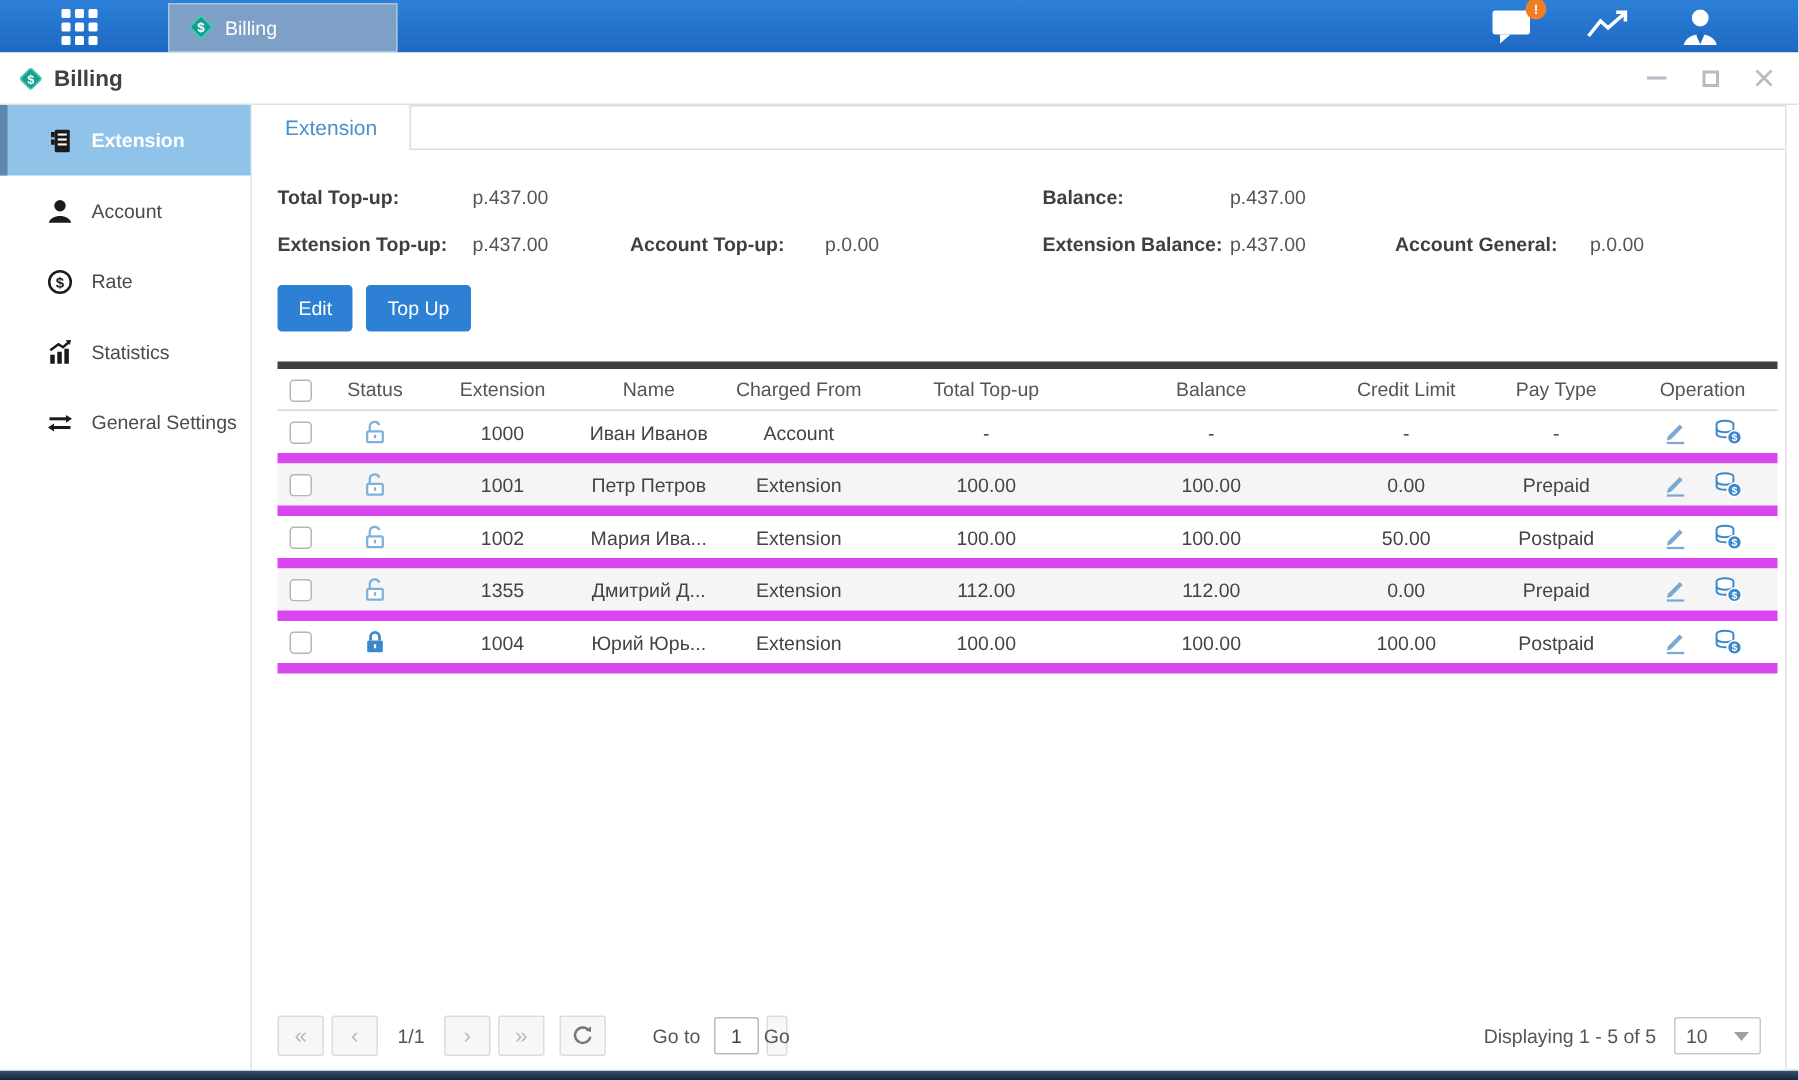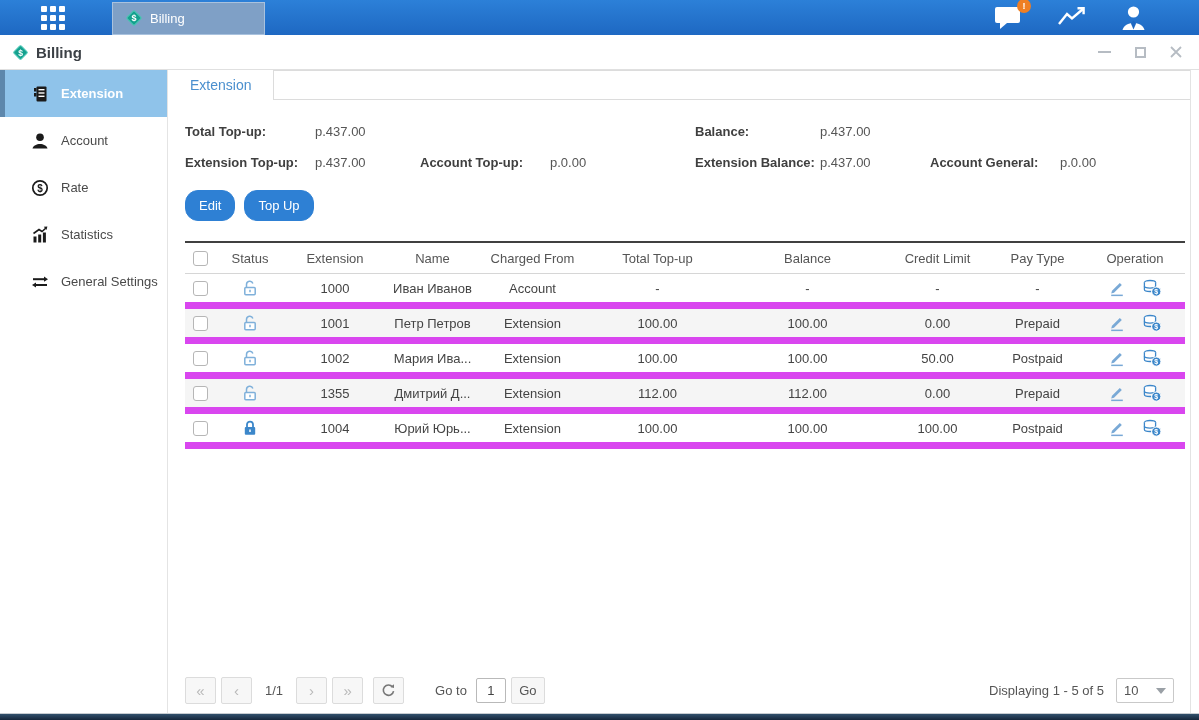--- a/index.html
+++ b/index.html
@@ -39,26 +39,26 @@
   .tab { background:#fff; color:#4a8fce; font-size:14px; padding:7px 22px; border-right:1px solid #dcdcdc; cursor:pointer; white-space:nowrap; }
   .tab-rest { flex:1; border-top:1px solid #dcdcdc; border-bottom:1px solid #dcdcdc; background:#fff; }
 
   
   .summary { margin:16px 0 0 17px; display:grid; grid-template-columns:130px 105px 130px 145px 125px 110px 130px 1fr; grid-auto-rows:31px; align-items:center; }
   .s-label { font-weight:bold; color:#3f3f3f; }
   .s-value { color:#555; }
 
   
   .btn-row { margin:12px 0 0 17px; display:flex; gap:9px; }
-  .btn { background:#2e80d4; border:1px solid #2e80d4; color:#fff; font-size:13px; font-family:inherit; padding:7px 13px; border-radius:13px; cursor:pointer; }
+  .btn { background:#2e80d4; border:1px solid #2e80d4; color:#fff; font-size:13px; font-family:inherit; padding:7px 13px; border-radius:3px; cursor:pointer; }
 
   
   .grid { margin:20px 0 0 17px; width:1000px; }
   .trow { display:flex; align-items:center; height:35px; border-bottom:7px solid #d946ef; }
-  .trow.head { height:33px; border-top:2px solid #404040; border-bottom:1px solid #d6d6d6; color:#555; }
+  .trow.head { height:33px; border-top:5px solid #404040; border-bottom:1px solid #d6d6d6; color:#555; }
   .trow.alt { background:#f5f5f5; }
   .c { text-align:center; flex:none; overflow:hidden; white-space:nowrap; }
   .c0{width:30px;} .c1{width:70px;} .c2{width:100px;} .c3{width:95px;} .c4{width:105px;}
   .c5{width:145px;} .c6{width:155px;} .c7{width:105px;} .c8{width:95px;} .c9{width:100px;}
   .c1 svg, .c9 svg { vertical-align:middle; }
   .op-cell { display:flex; justify-content:center; gap:16px; align-items:center; }
   .checkbox { display:inline-block; width:15px; height:15px; border:1px solid #b6b6b6; border-radius:3px; background:#fff; cursor:pointer; vertical-align:middle; }
 
   
   .pager { position:absolute; left:17px; right:16px; bottom:9px; display:flex; align-items:center; gap:5px; color:#555; }
@@ -405,21 +405,21 @@
       <button class="pg-btn">›</button>
       <button class="pg-btn">»</button>
       <button class="pg-btn" style="margin-left:5px;">
         <svg width="15" height="15" viewBox="0 0 16 16">
             <path d="M13.4,8.6 a5.5,5.5 0 1 1 -1.1,-4.4" fill="none" stroke="#777" stroke-width="1.7"></path>
             <path d="M13.8,1.2 L13.9,5.3 L10,4.3 Z" fill="#777"></path>
           </svg>
       </button>
       <span class="goto-label">Go to</span>
       <input class="goto-input" value="1" style="">
-      <button class="pg-btn" style="width:34px;color:#555;font-size:13px;">Go</button>
+      <button class="pg-btn" style="width:14px;color:#555;font-size:13px;">Go</button>
       <div class="pg-right">
         <span>Displaying 1 - 5 of 5</span>
         <div class="pagesize">
           <span>10</span>
           <span class="caret"></span>
         </div>
       </div>
     </div>
   </div>
 </div>

